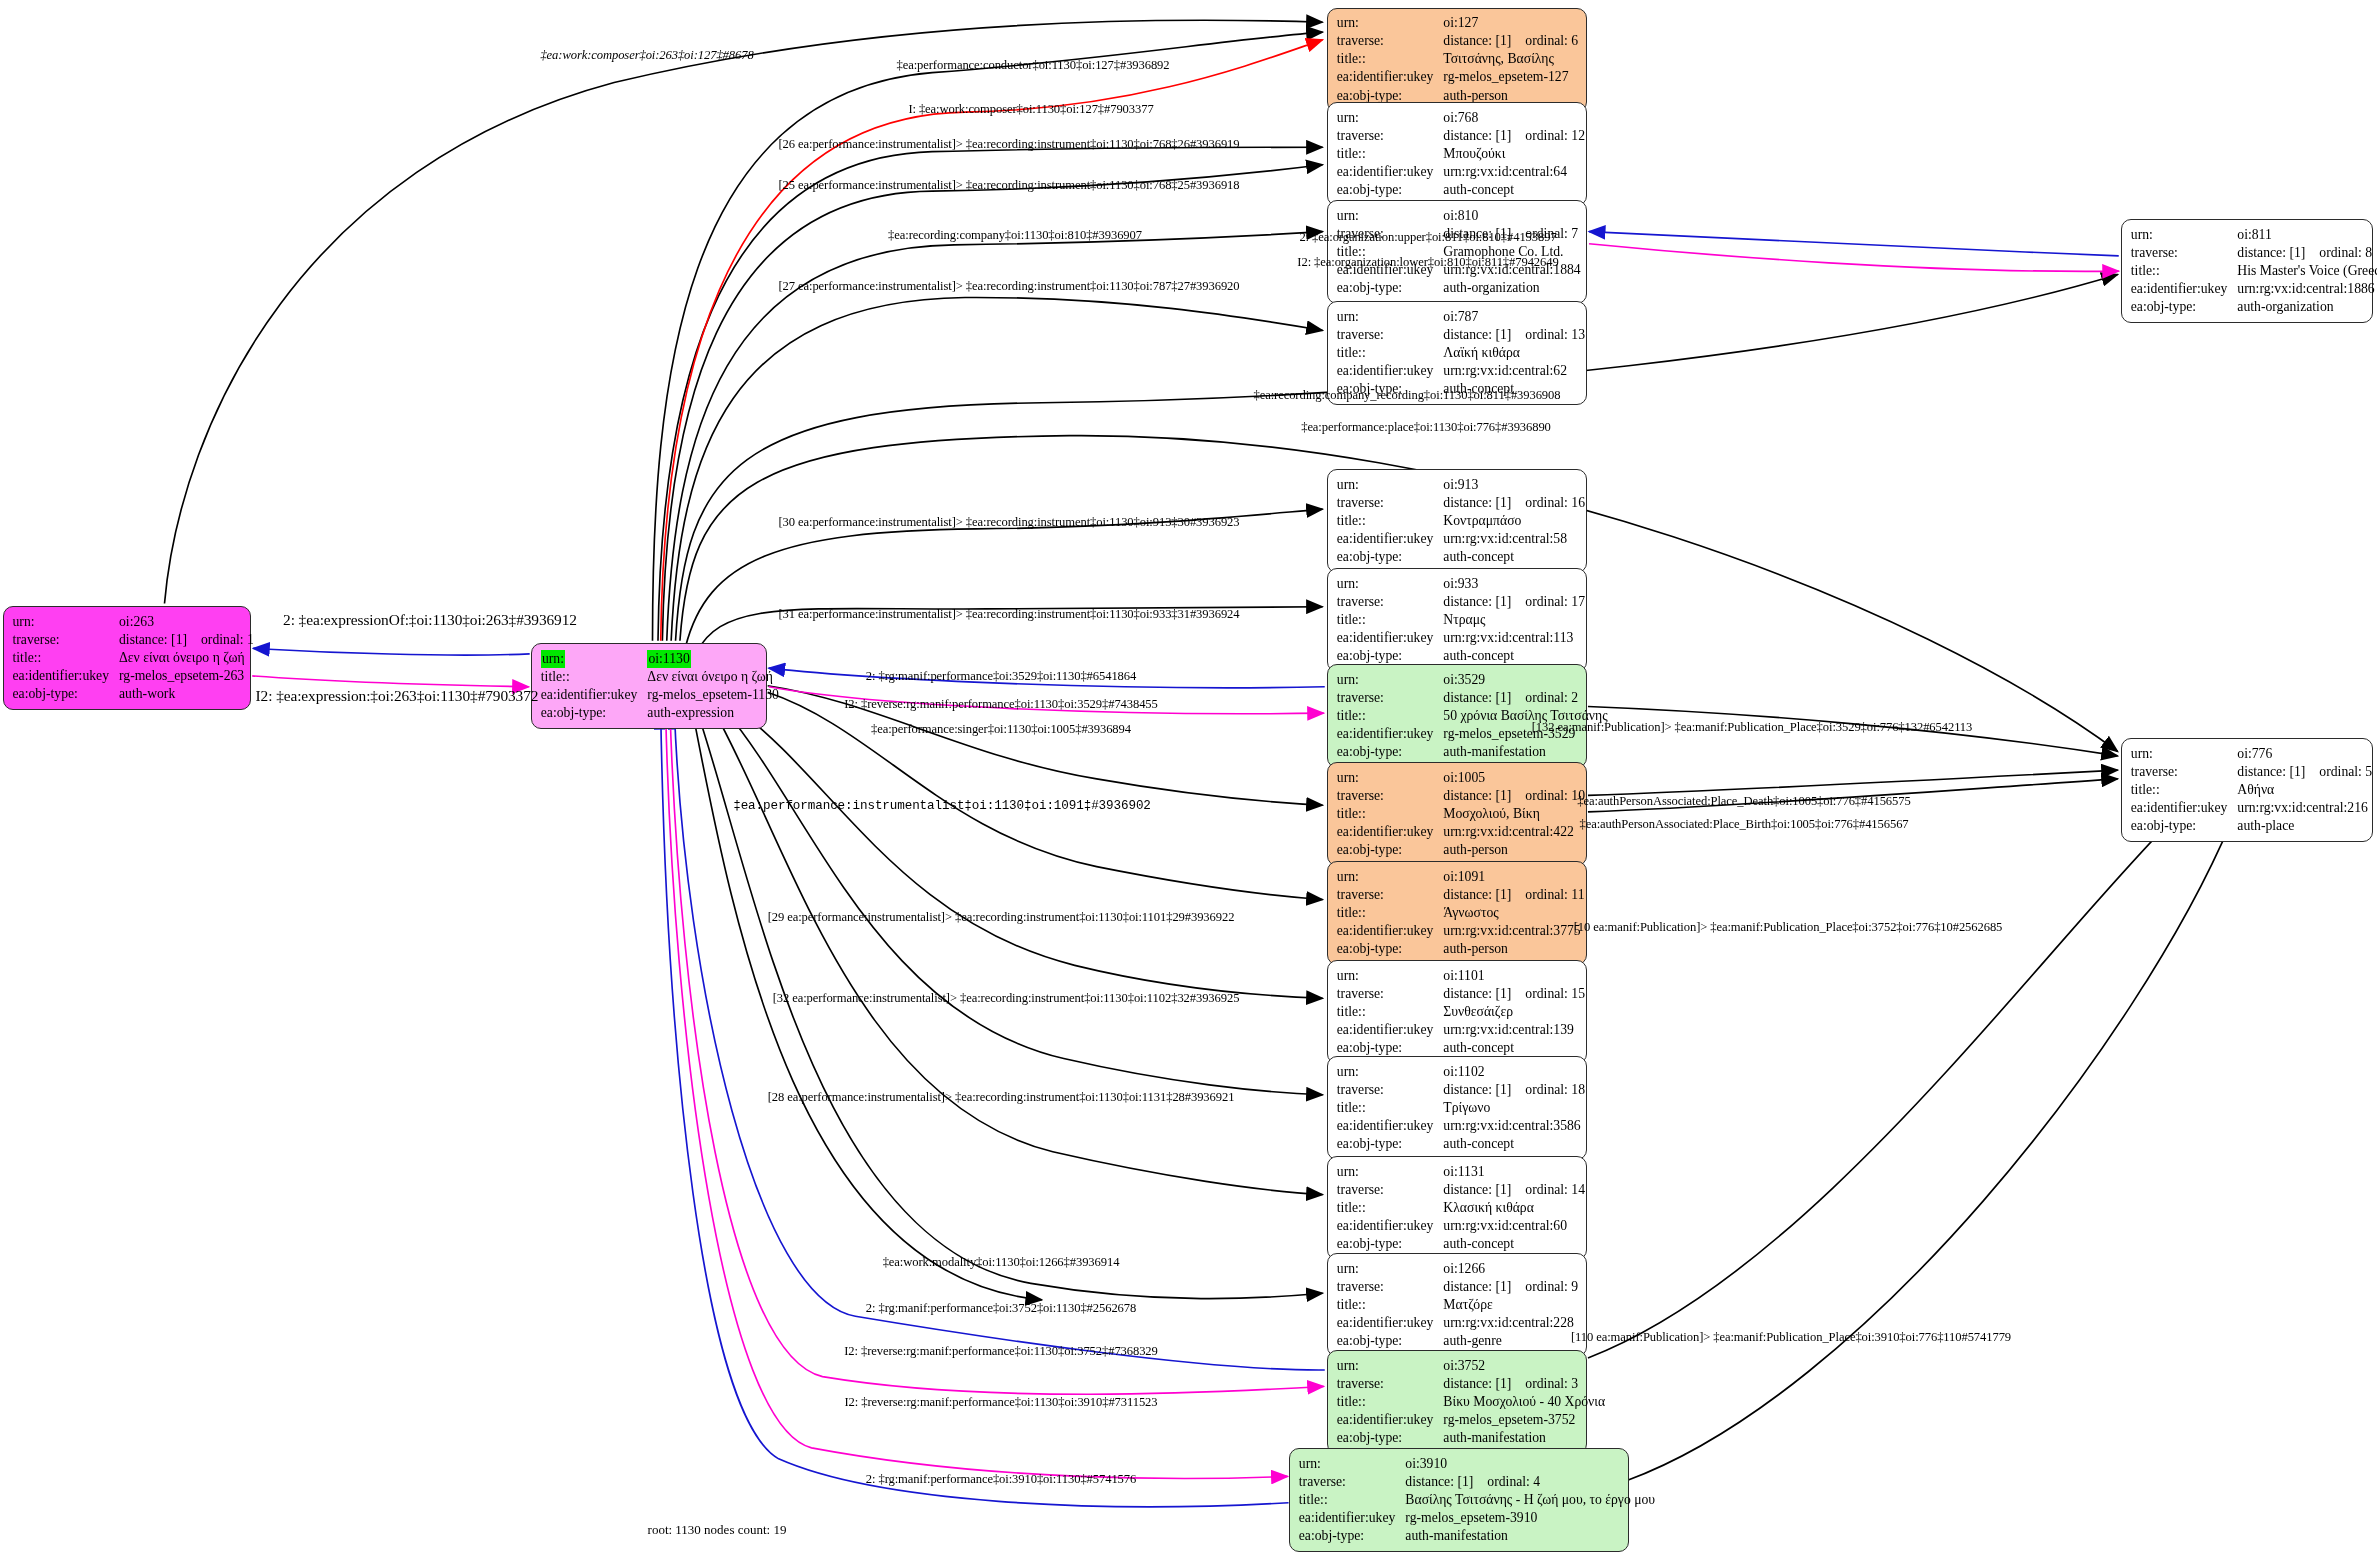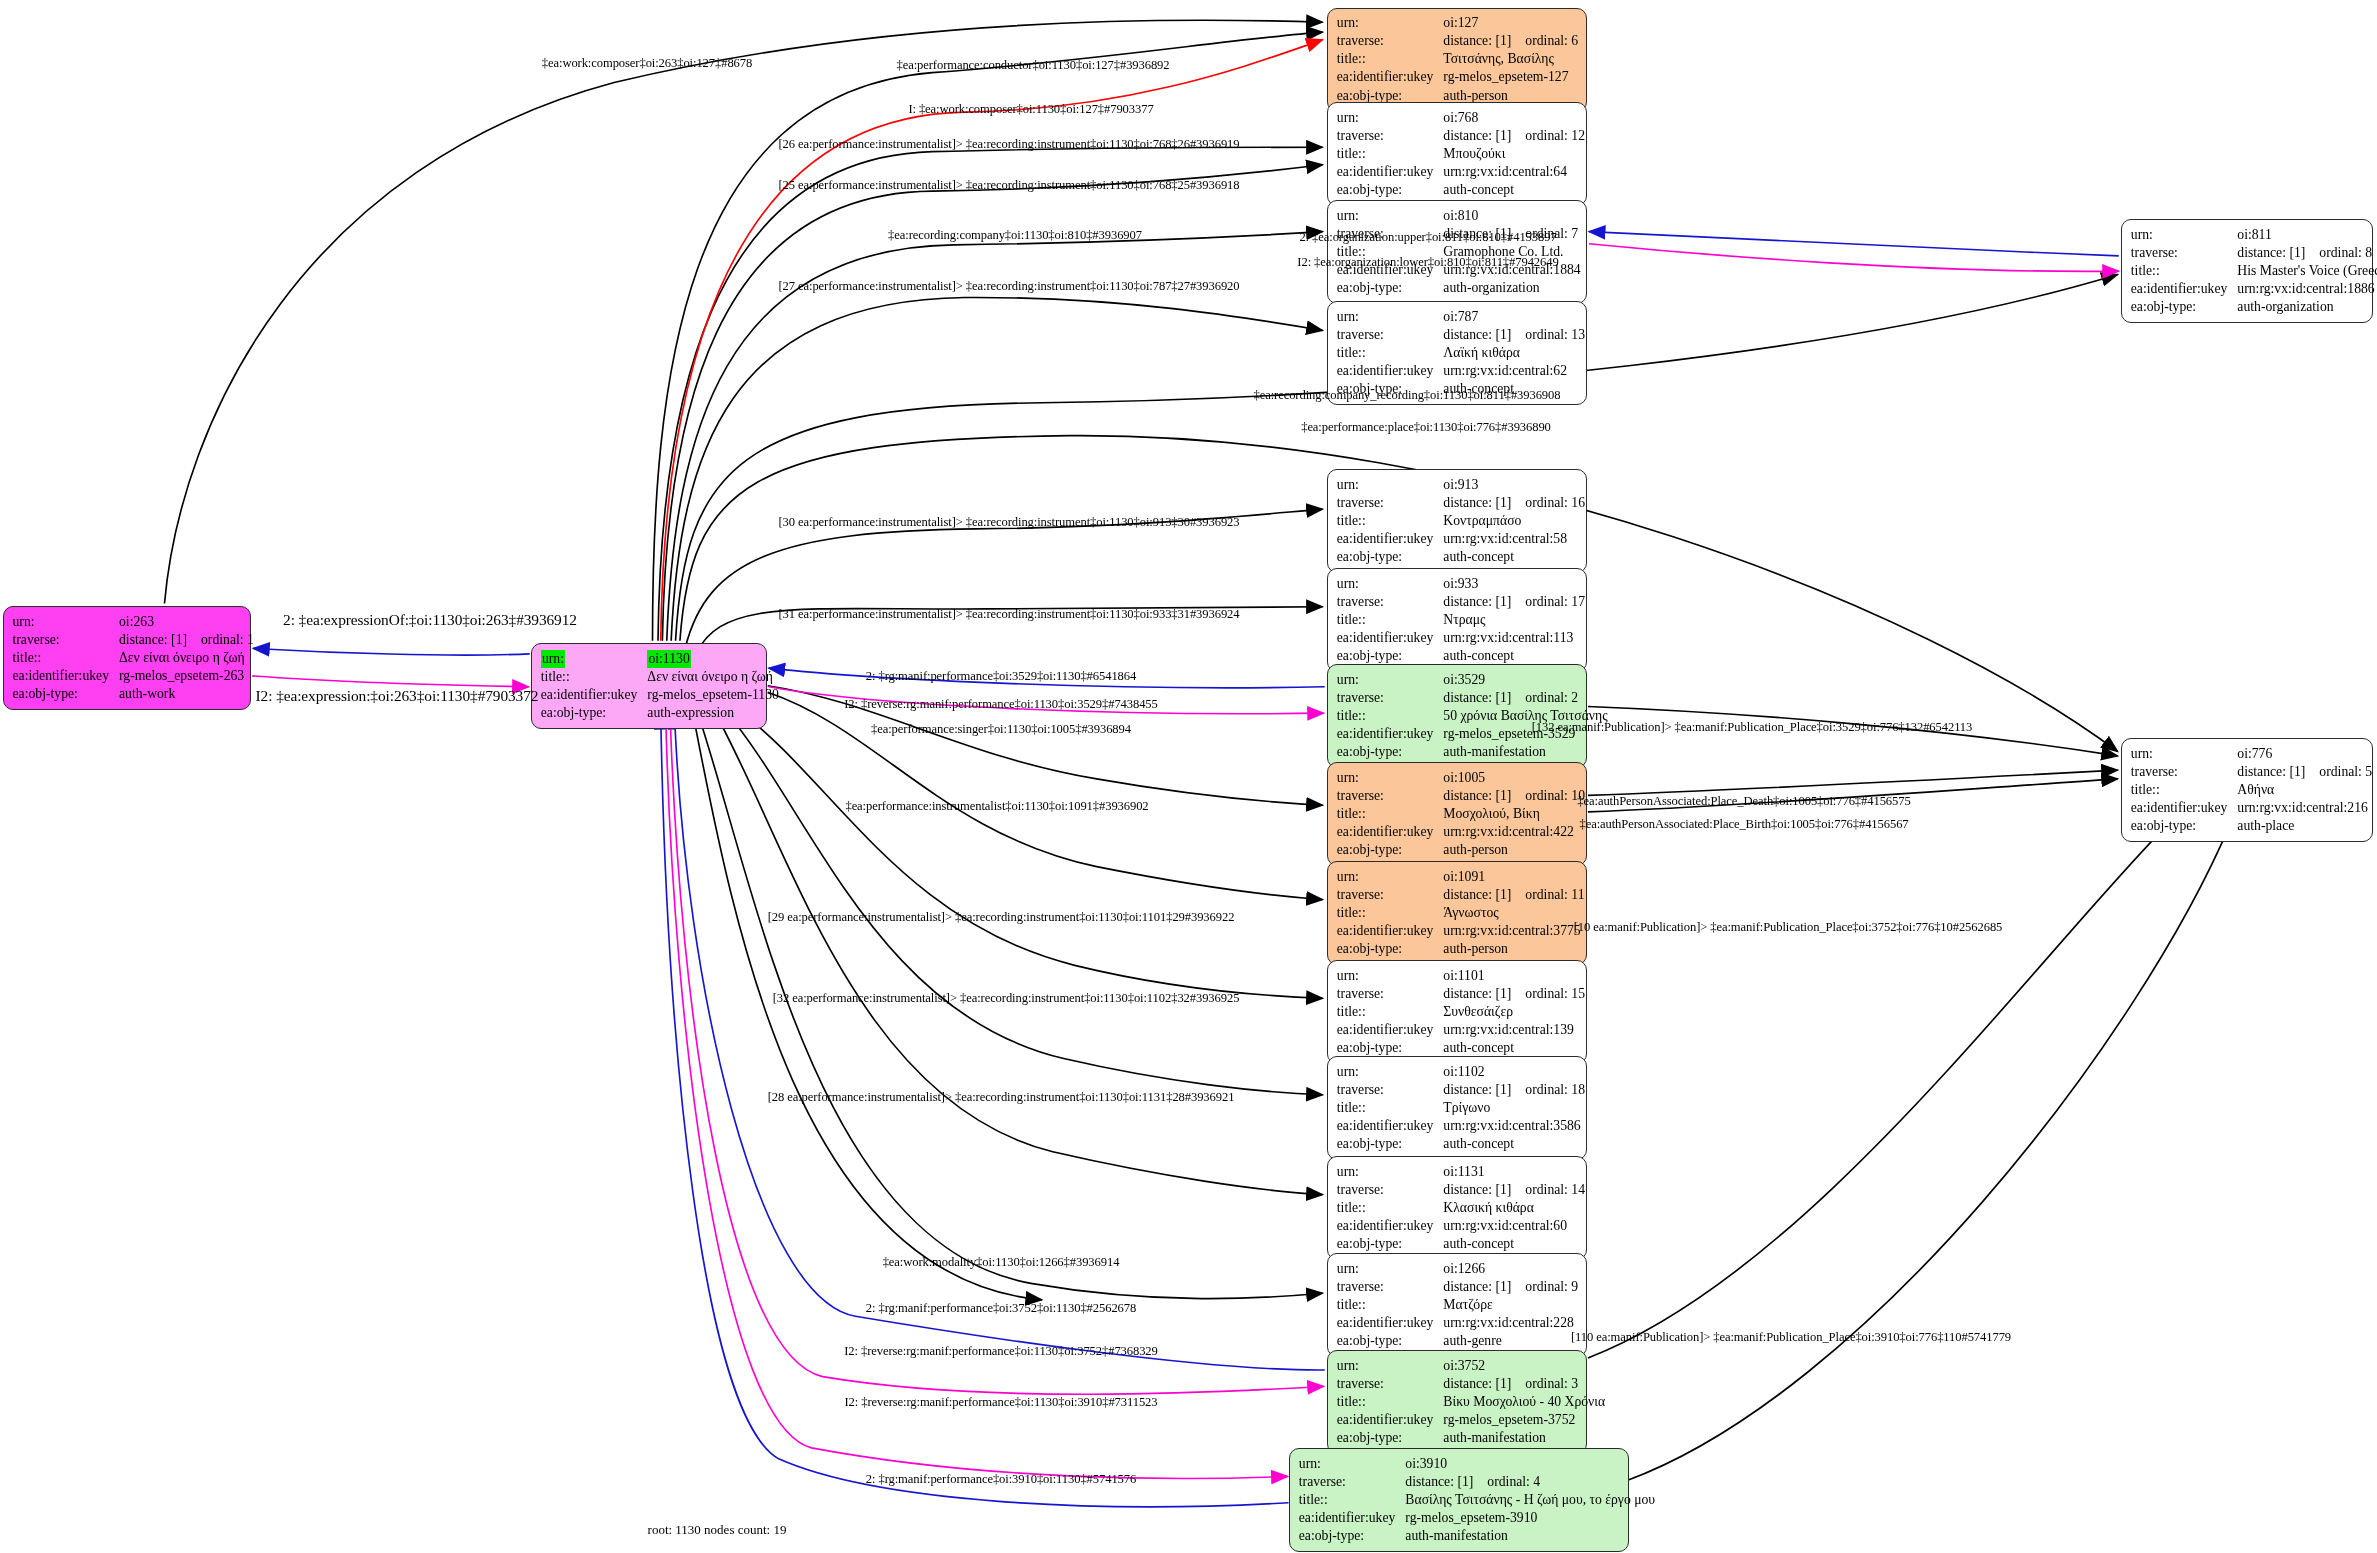--- a/index.html
+++ b/index.html
@@ -609,37 +609,37 @@
             </tr>
             <tr>
               <td class="k">ea:obj-type:</td>
               <td class="v">auth-manifestation</td>
             </tr>
           </tbody>
         </table>
       </div>
     </div>
   <div id="labels-layer">
-      <div class="elabel" style="left: 647px; top: 63px;">‡ea:work:composer‡oi:263‡oi:127‡#8678</div>
+      <div class="elabel" style="left: 647px; top: 55px; font-style: italic;">‡ea:work:composer‡oi:263‡oi:127‡#8678</div>
       <div class="elabel" style="left: 1033px; top: 65px; text-align: right;">‡ea:performance:conductor‡oi:1130‡oi:127‡#3936892</div>
       <div class="elabel" style="left: 1031px; top: 109px;">I: ‡ea:work:composer‡oi:1130‡oi:127‡#7903377</div>
       <div class="elabel" style="left: 1009px; top: 144px;">[26 ea:performance:instrumentalist]&gt; ‡ea:recording:instrument‡oi:1130‡oi:768‡26#3936919</div>
       <div class="elabel" style="left: 1009px; top: 185px;">[25 ea:performance:instrumentalist]&gt; ‡ea:recording:instrument‡oi:1130‡oi:768‡25#3936918</div>
       <div class="elabel" style="left: 1015px; top: 235px;">‡ea:recording:company‡oi:1130‡oi:810‡#3936907</div>
       <div class="elabel" style="left: 1009px; top: 286px;">[27 ea:performance:instrumentalist]&gt; ‡ea:recording:instrument‡oi:1130‡oi:787‡27#3936920</div>
       <div class="elabel" style="left: 1428px; top: 237px;">2: ‡ea:organization:upper‡oi:811‡oi:810‡#4153897</div>
       <div class="elabel" style="left: 1428px; top: 262px;">I2: ‡ea:organization:lower‡oi:810‡oi:811‡#7942649</div>
       <div class="elabel" style="left: 1407px; top: 395px;">‡ea:recording:company_recording‡oi:1130‡oi:811‡#3936908</div>
       <div class="elabel" style="left: 1426px; top: 427px;">‡ea:performance:place‡oi:1130‡oi:776‡#3936890</div>
       <div class="elabel" style="left: 1009px; top: 522px;">[30 ea:performance:instrumentalist]&gt; ‡ea:recording:instrument‡oi:1130‡oi:913‡30#3936923</div>
       <div class="elabel" style="left: 1009px; top: 614px;">[31 ea:performance:instrumentalist]&gt; ‡ea:recording:instrument‡oi:1130‡oi:933‡31#3936924</div>
       <div class="elabel" style="left: 1001px; top: 676px;">2: ‡rg:manif:performance‡oi:3529‡oi:1130‡#6541864</div>
       <div class="elabel" style="left: 1001px; top: 704px;">I2: ‡reverse:rg:manif:performance‡oi:1130‡oi:3529‡#7438455</div>
       <div class="elabel" style="left: 1001px; top: 729px;">‡ea:performance:singer‡oi:1130‡oi:1005‡#3936894</div>
-      <div class="elabel" style="left: 997px; top: 806px;">‡ea:performance:instrumentalist‡oi:1130‡oi:1091‡#3936902</div>
+      <div class="elabel" style="left: 942px; top: 806px; font-family: Liberation Mono, monospace;">‡ea:performance:instrumentalist‡oi:1130‡oi:1091‡#3936902</div>
       <div class="elabel" style="left: 1001px; top: 917px;">[29 ea:performance:instrumentalist]&gt; ‡ea:recording:instrument‡oi:1130‡oi:1101‡29#3936922</div>
       <div class="elabel" style="left: 1001px; top: 998px; padding-left: 10px;">[32 ea:performance:instrumentalist]&gt; ‡ea:recording:instrument‡oi:1130‡oi:1102‡32#3936925</div>
       <div class="elabel" style="left: 1001px; top: 1097px;">[28 ea:performance:instrumentalist]&gt; ‡ea:recording:instrument‡oi:1130‡oi:1131‡28#3936921</div>
       <div class="elabel" style="left: 1001px; top: 1262px;">‡ea:work:modality‡oi:1130‡oi:1266‡#3936914</div>
       <div class="elabel" style="left: 1001px; top: 1308px;">2: ‡rg:manif:performance‡oi:3752‡oi:1130‡#2562678</div>
       <div class="elabel" style="left: 1001px; top: 1351px;">I2: ‡reverse:rg:manif:performance‡oi:1130‡oi:3752‡#7368329</div>
       <div class="elabel" style="left: 1001px; top: 1402px;">I2: ‡reverse:rg:manif:performance‡oi:1130‡oi:3910‡#7311523</div>
       <div class="elabel" style="left: 1001px; top: 1479px;">2: ‡rg:manif:performance‡oi:3910‡oi:1130‡#5741576</div>
       <div class="elabel" style="left: 1752px; top: 727px;">[132 ea:manif:Publication]&gt; ‡ea:manif:Publication_Place‡oi:3529‡oi:776‡132#6542113</div>
       <div class="elabel" style="left: 1744px; top: 801px;">‡ea:authPersonAssociated:Place_Death‡oi:1005‡oi:776‡#4156575</div>

